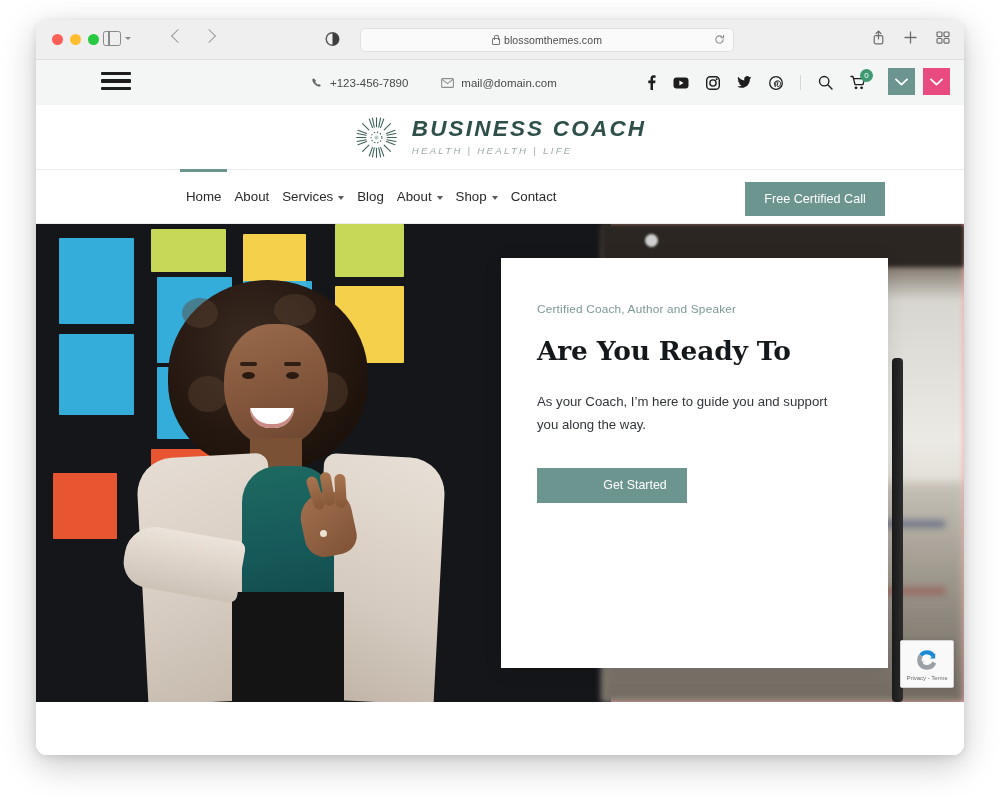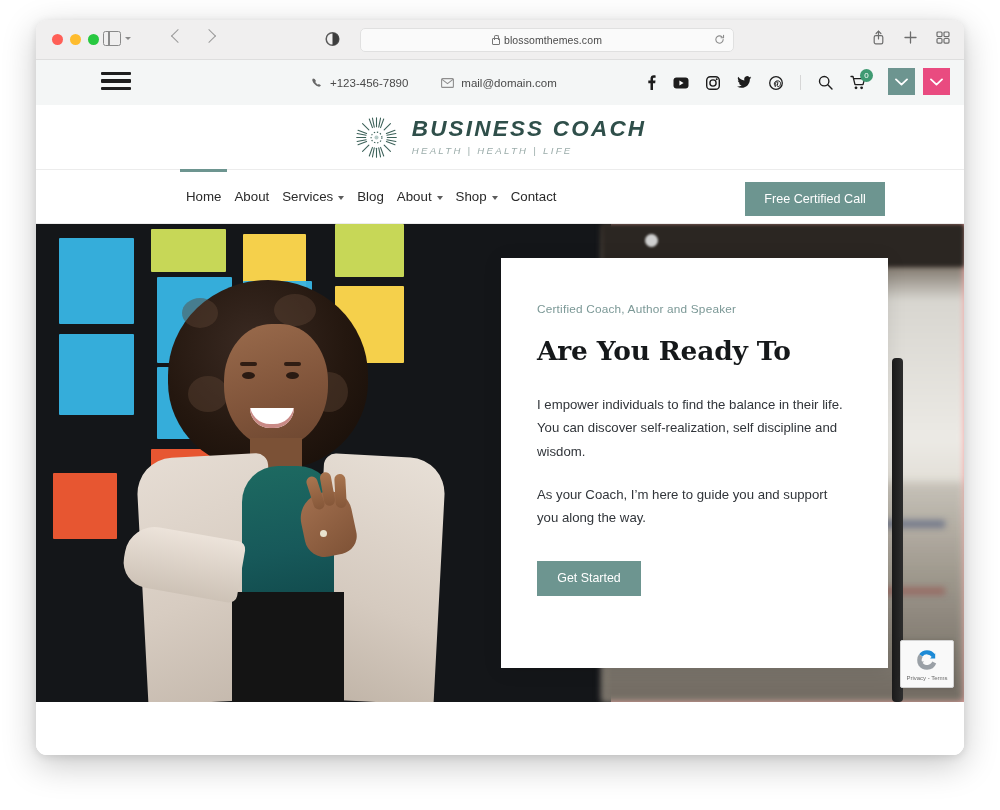--- a/index.html
+++ b/index.html
@@ -192,21 +192,21 @@
   .card-inner{padding:44px 36px 0 36px;}
   .eyebrow{font-size:11.8px;color:#7b9896;letter-spacing:.2px;}
   .h1{
     font-family:"DejaVu Serif", serif;
     font-size:26.5px;line-height:1.39;color:#15181a;margin:17px 0 0 0;font-weight:bold;letter-spacing:-.2px;
   }
   .p{font-size:13.2px;line-height:1.77;color:#31353a;margin:23px 0 0 0;}
   .p.second{margin-top:20px;}
   .btn-get{
     margin-top:31px;display:inline-flex;align-items:center;justify-content:center;
-    width:104px;height:35px;background:#6d9590;color:#fff;font-size:12.4px;cursor:pointer;
+    width:104px;height:35px;background:#6d9590;color:#fff;font-size:12.4px;cursor:pointer;padding-left:46px;
   }
 
   
   .recaptcha{
     position:absolute;right:10px;bottom:14px;width:52px;height:46px;background:#f9f9f9;
     border:1px solid #d3d3d3;border-radius:2px;box-shadow:0 0 4px rgba(0,0,0,.15);
     display:flex;flex-direction:column;align-items:center;justify-content:center;gap:2px;
   }
   .recaptcha-text{font-size:6px;color:#6b6b6b;line-height:1;}
 
@@ -477,21 +477,20 @@
             <div class="ring"></div>
           </div>
         </div>
 
         <div class="hero-card">
           <div class="card-inner">
             <div class="eyebrow">Certified Coach, Author and Speaker</div>
             <h1 class="h1">
               <span>Are You Ready To</span><br>
             </h1>
-            <p class="p">I empower individuals to find the balance in their life. You can discover self-realization, self discipline and wisdom.</p>
             <p class="p second">As your Coach, I’m here to guide you and support you along the way.</p>
             <div class="btn-get">Get Started</div>
           </div>
         </div>
 
         <div class="recaptcha">
           <svg width="26" height="26" viewBox="0 0 26 26">
             <path d="M13 3.2a9.8 9.8 0 0 1 8.1 4.3l-3.3 2.6a5.7 5.7 0 0 0-9.3-.6L5.2 7.3A9.8 9.8 0 0 1 13 3.2Z" fill="#1c8ad6"></path>
             <path d="M3.2 13a9.8 9.8 0 0 1 2-5.9l3.4 3a5.7 5.7 0 0 0 .3 6.5l-4 2.5A9.75 9.75 0 0 1 3.2 13Z" fill="#9aa0a6"></path>
             <path d="M13 22.8a9.8 9.8 0 0 1-8.2-4.4l3.9-2.4a5.7 5.7 0 0 0 9.6-1.4l3.9 2A9.8 9.8 0 0 1 13 22.8Z" fill="#9aa0a6"></path>

